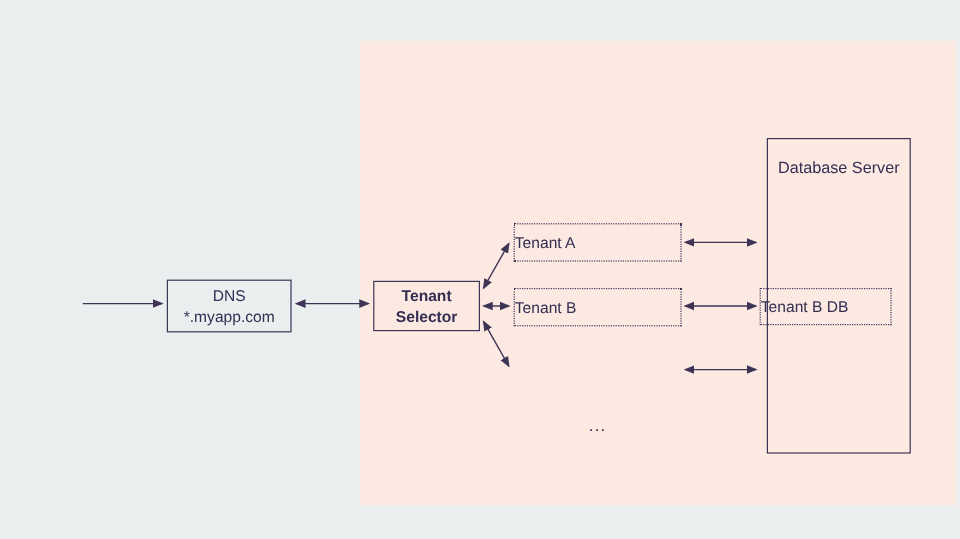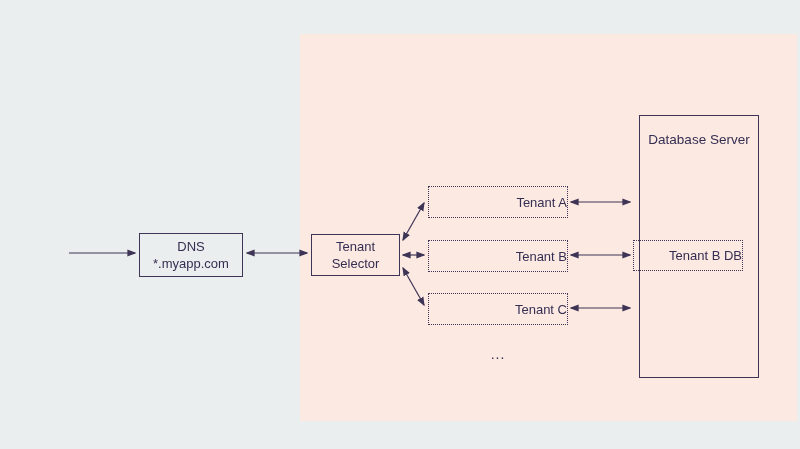--- a/index.html
+++ b/index.html
@@ -26,42 +26,42 @@
     position: absolute;
     left: 300px; top: 34px;
     width: 497px; height: 387px;
     background: var(--panel);
   }
   .box {
     position: absolute;
     border: 1.5px solid var(--line);
     background: transparent;
   }
-  .box.filled { background: var(--panel); }
+  .box.filled { background: var(--panel); font-weight: bold; }
   .box.dotted { border: 1px dotted var(--line); }
   .center-stack {
     display: flex;
     flex-direction: column;
     align-items: center;
     justify-content: center;
     text-align: left;
     line-height: 17px;
   }
   .server-box { }
   .server-title {
     position: absolute;
     left: 0; right: 0;
     top: 16px;
     text-align: center;
     font-size: 13.5px;
   }
   .tenant-box {
     display: flex;
     align-items: center;
-    justify-content: flex-end;
+    justify-content: flex-start;
     font-size: 13px;
   }
   .request-label {
     position: absolute;
     left: 2px; top: 214px;
     width: 128px;
     text-align: center;
     line-height: 17px;
   }
   .request-label .underlined {
@@ -110,23 +110,20 @@
     <div>Tenant</div>
     <div>Selector</div>
   </div>
 
   <div class="box dotted tenant-box" style="left:428px; top:186px; width:140px; height:32px;">
     <span>Tenant A</span>
   </div>
   <div class="box dotted tenant-box" style="left:428px; top:240px; width:140px; height:32px;">
     <span>Tenant B</span>
   </div>
-  <div class="box dotted tenant-box" style="left:428px; top:293px; width:140px; height:32px;">
-    <span>Tenant C</span>
-  </div>
 
   <div class="ellipsis">...</div>
 
   <div class="box dotted tenant-box" style="left:633px; top:240px; width:110px; height:31px;">
     <span>Tenant B DB</span>
   </div>
 
   <svg class="arrows" viewBox="0 0 800 449">
     <defs>
       <marker id="arrow" viewBox="0 0 10 10" refX="8.5" refY="5" markerWidth="7.5" markerHeight="7.5" orient="auto-start-reverse">

